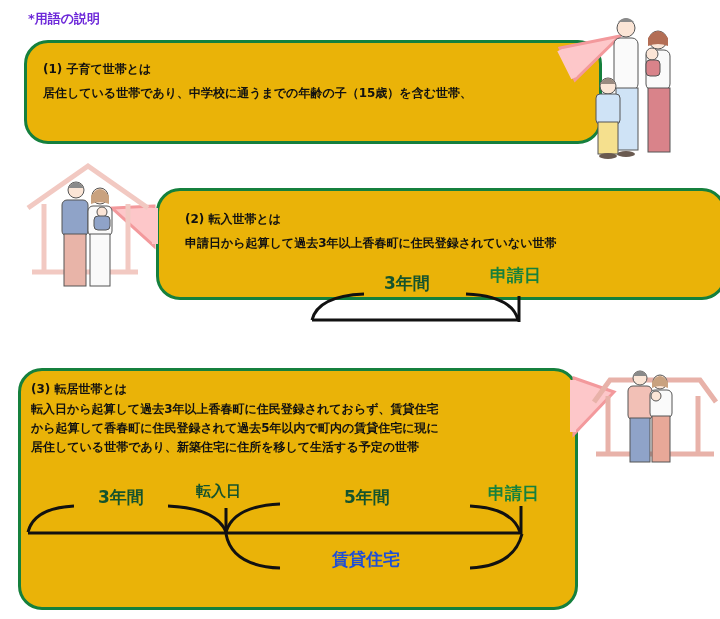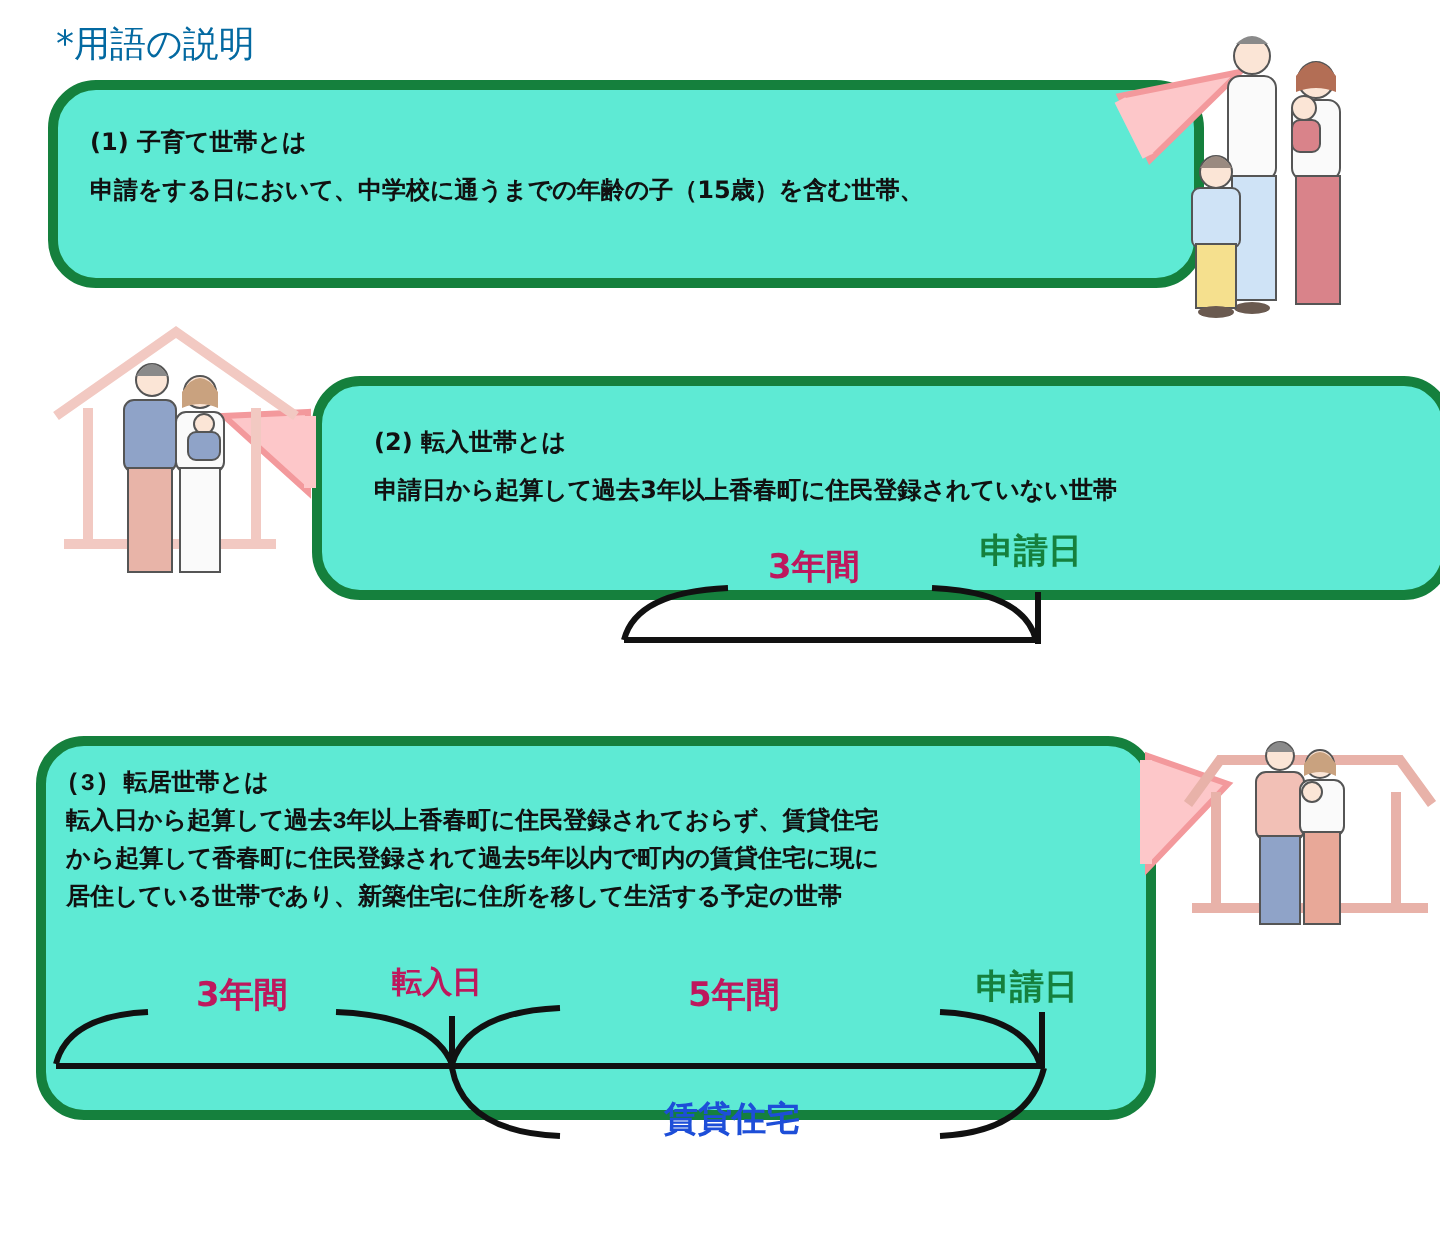--- a/index.html
+++ b/index.html
@@ -2,52 +2,52 @@
 <html><head>
   <meta charset="utf-8">
   <style>
     * { margin: 0; padding: 0; box-sizing: border-box; }
     body {
       width: 720px; height: 619px; background: #ffffff; position: relative;
       font-family: "DejaVu Sans", "Liberation Sans", sans-serif; color: #111;
       overflow: hidden;
     }
     .heading {
-      position: absolute; left: 28px; top: 10px; font-size: 18px; font-weight: normal; color: #0369a1;
+      position: absolute; left: 28px; top: 10px; font-size: 13px; font-weight: bold; color: #6d28d9;
     }
     .bubble {
-      position: absolute; background: #5eead4; border: 5px solid #15803d;
+      position: absolute; background: #eab308; border: 3px solid #15803d;
       border-radius: 24px;
     }
     .b1 { left: 24px; top: 40px; width: 578px; height: 104px; }
     .b2 { left: 156px; top: 188px; width: 570px; height: 112px; }
-    .b3 { left: 18px; top: 368px; width: 560px; height: 192px; font-family: Liberation Mono, monospace; }
+    .b3 { left: 18px; top: 368px; width: 560px; height: 242px; }
     .tail { position: absolute; }
     .btitle { font-size: 12px; font-weight: bold; margin-bottom: 6px; }
     .bline { font-size: 12px; font-weight: bold; line-height: 19px; white-space: nowrap; }
     .b1 .content { position: absolute; left: 16px; top: 18px; }
     .b2 .content { position: absolute; left: 26px; top: 20px; }
     .b3 .content { position: absolute; left: 10px; top: 10px; }
     .b3 .btitle { margin-bottom: 2px; }
     .label { position: absolute; font-weight: bold; white-space: nowrap; }
-    .black { color: #be185d; }
+    .black { color: #14532d; }
     .red { color: #15803d; }
     .blue { color: #1d4ed8; }
     svg { position: absolute; overflow: visible; }
     .illus { position: absolute; }
   </style>
 </head>
 <body>
 
 <div class="heading">*用語の説明</div>
 
 <div class="bubble b1">
   <div class="content">
     <div class="btitle">(1) 子育て世帯とは</div>
-    <div class="bline">申請をする日において、中学校に通うまでの年齢の子（15歳）を含む世帯、</div>
+    <div class="bline">居住している世帯であり、中学校に通うまでの年齢の子（15歳）を含む世帯、</div>
   </div>
 </div>
 <svg class="tail" style="left:0;top:0;width:720px;height:619px;" width="720" height="619">
   <polygon points="560,48 620,36 575,80" fill="#fdc7c9" stroke="#f3999c" stroke-width="3"></polygon>
   <line x1="560" y1="50" x2="574" y2="78" stroke="#fdc7c9" stroke-width="6"></line>
 </svg>
 
 <svg class="illus" style="left:588px;top:14px;" width="100" height="150" viewBox="0 0 100 150">
 
   <circle cx="38" cy="14" r="9" fill="#fbe5d6" stroke="#555" stroke-width="1"></circle>

